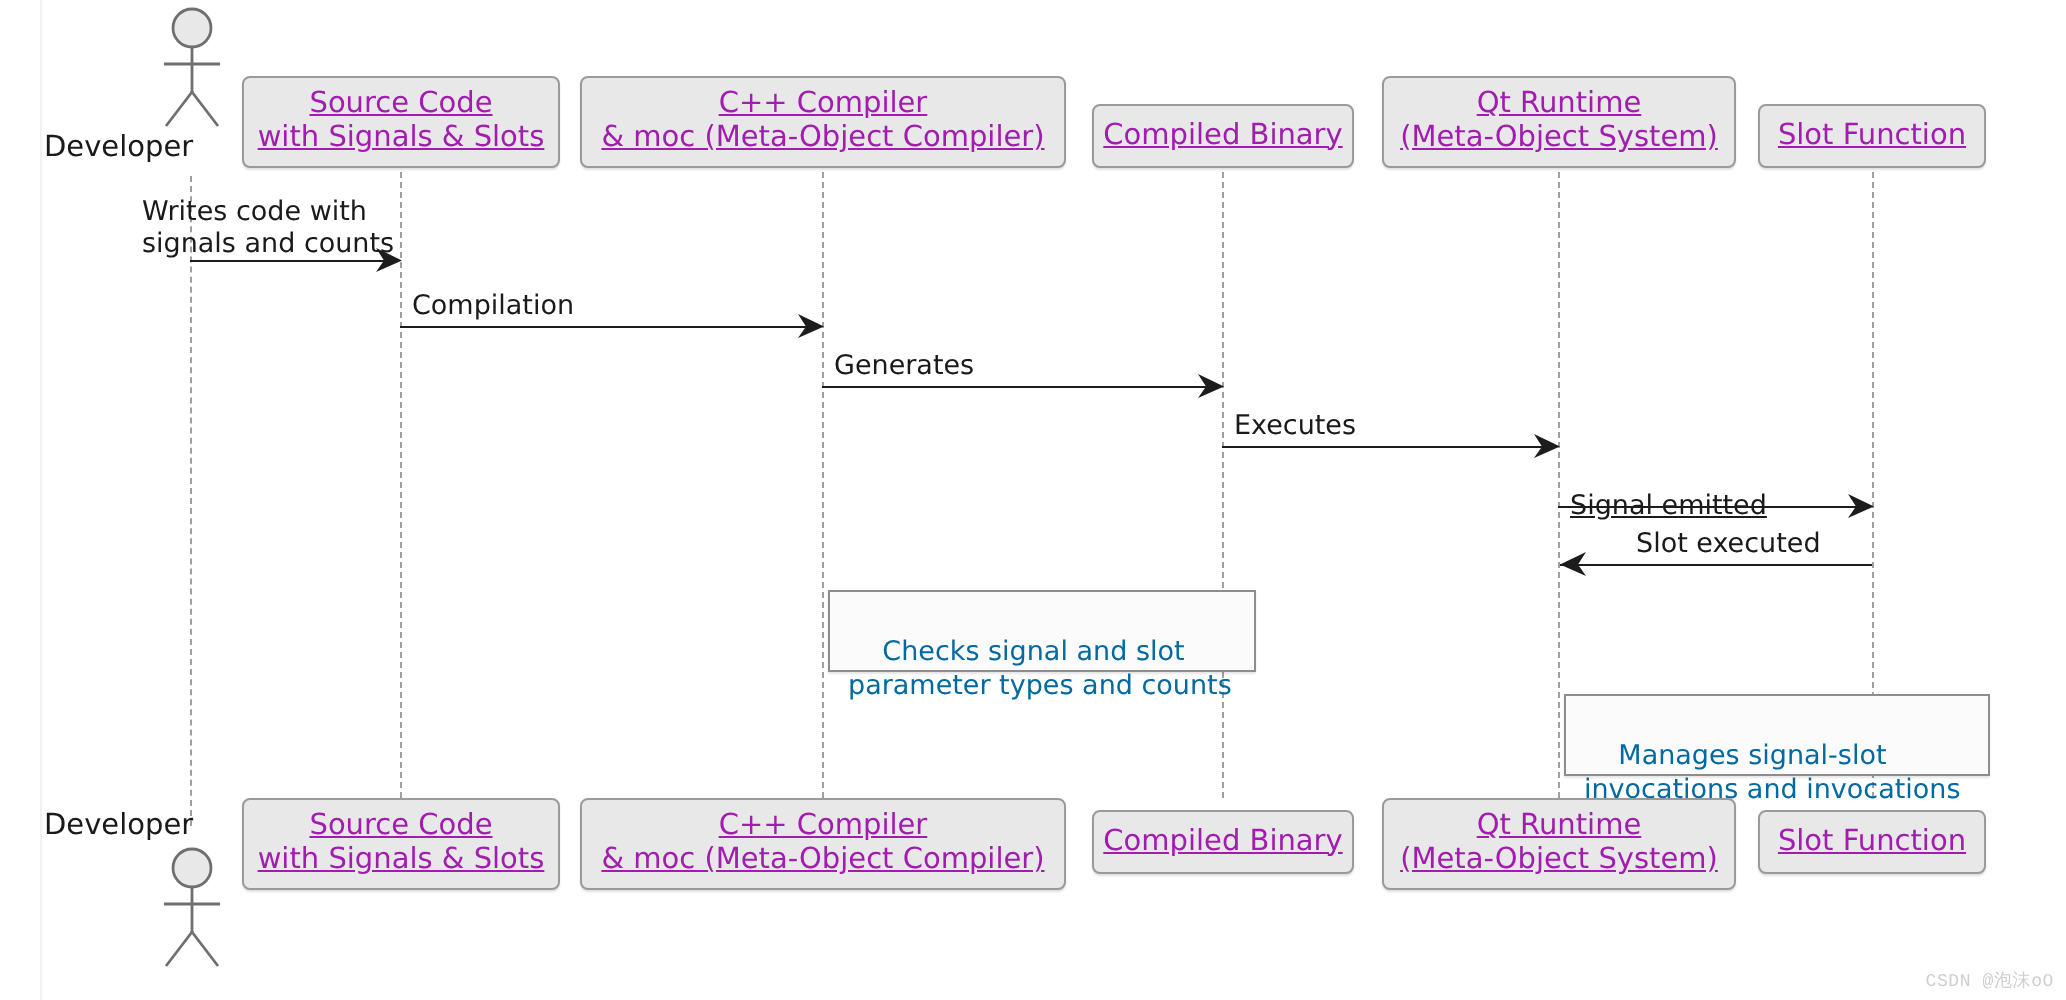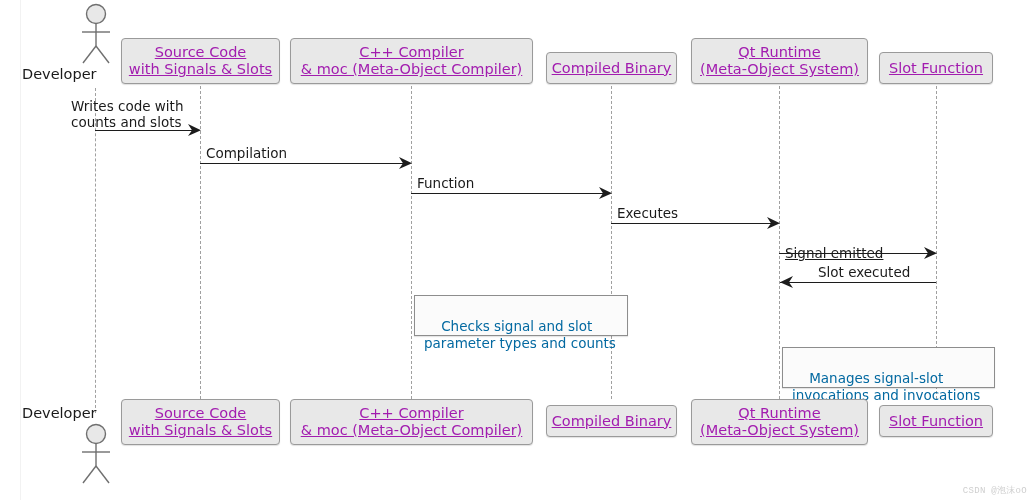--- a/index.html
+++ b/index.html
@@ -133,37 +133,37 @@
 &amp; moc (Meta-Object Compiler)</div>
 
   <div class="participant" style="left:546px;top:52px;width:131px;height:32px;">Compiled Binary</div>
 
   <div class="participant" style="left:691px;top:38px;width:177px;height:46px;">Qt Runtime
 (Meta-Object System)</div>
 
   <div class="participant" style="left:879px;top:52px;width:114px;height:32px;">Slot Function</div>
 
   <div class="msg-label" style="left:71px;top:98px;">Writes code with
-counts and slots</div>
+signals and counts</div>
   <div class="msg-line" style="left:95px;top:130px;width:104px;"></div>
   <div class="arrowhead" style="left:188px;top:123px;">
     <svg width="14" height="15" viewBox="0 0 14 15">
         <path d="M0 1 L13 7.2 L0 13 L4 7.2 Z" fill="#1c1c1c"></path>
       </svg>
   </div>
 
   <div class="msg-label" style="left:206px;top:145px;">Compilation</div>
   <div class="msg-line" style="left:200px;top:163px;width:210px;"></div>
   <div class="arrowhead" style="left:399px;top:156px;">
     <svg width="14" height="15" viewBox="0 0 14 15">
         <path d="M0 1 L13 7.2 L0 13 L4 7.2 Z" fill="#1c1c1c"></path>
       </svg>
   </div>
 
-  <div class="msg-label" style="left:417px;top:175px;">Function</div>
+  <div class="msg-label" style="left:417px;top:175px;">Generates</div>
   <div class="msg-line" style="left:411px;top:193px;width:199px;"></div>
   <div class="arrowhead" style="left:599px;top:186px;">
     <svg width="14" height="15" viewBox="0 0 14 15">
         <path d="M0 1 L13 7.2 L0 13 L4 7.2 Z" fill="#1c1c1c"></path>
       </svg>
   </div>
 
   <div class="msg-label" style="left:617px;top:205px;">Executes</div>
   <div class="msg-line" style="left:611px;top:223px;width:167px;"></div>
   <div class="arrowhead" style="left:767px;top:216px;">

